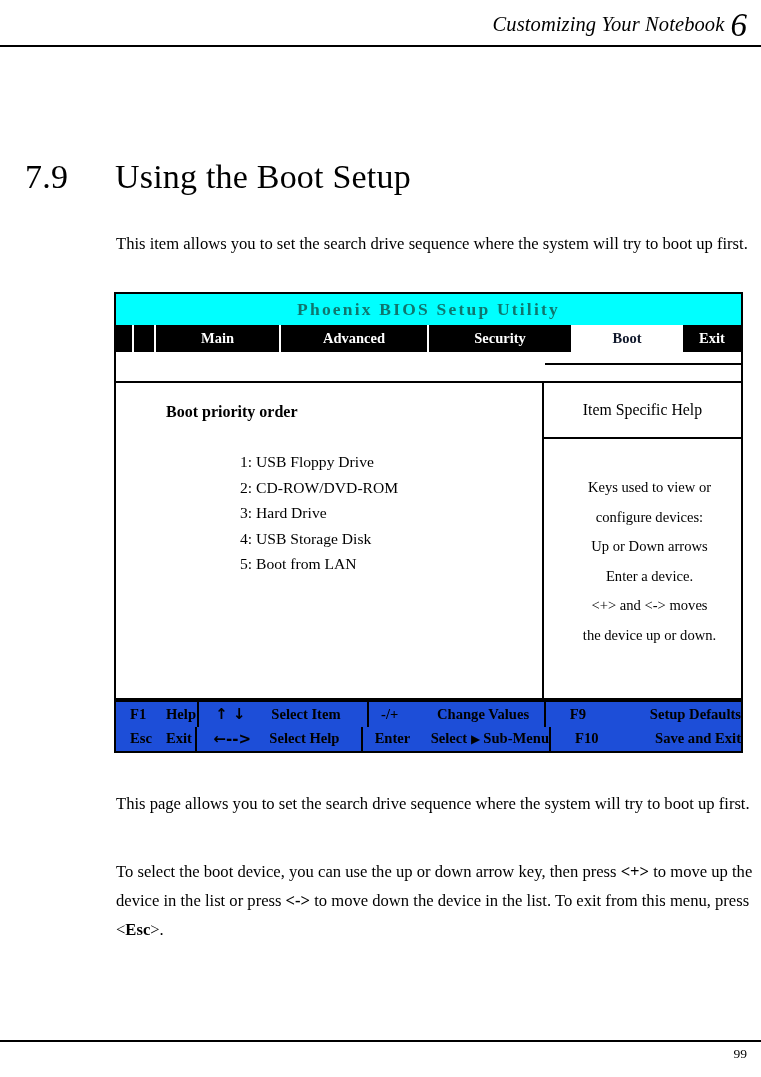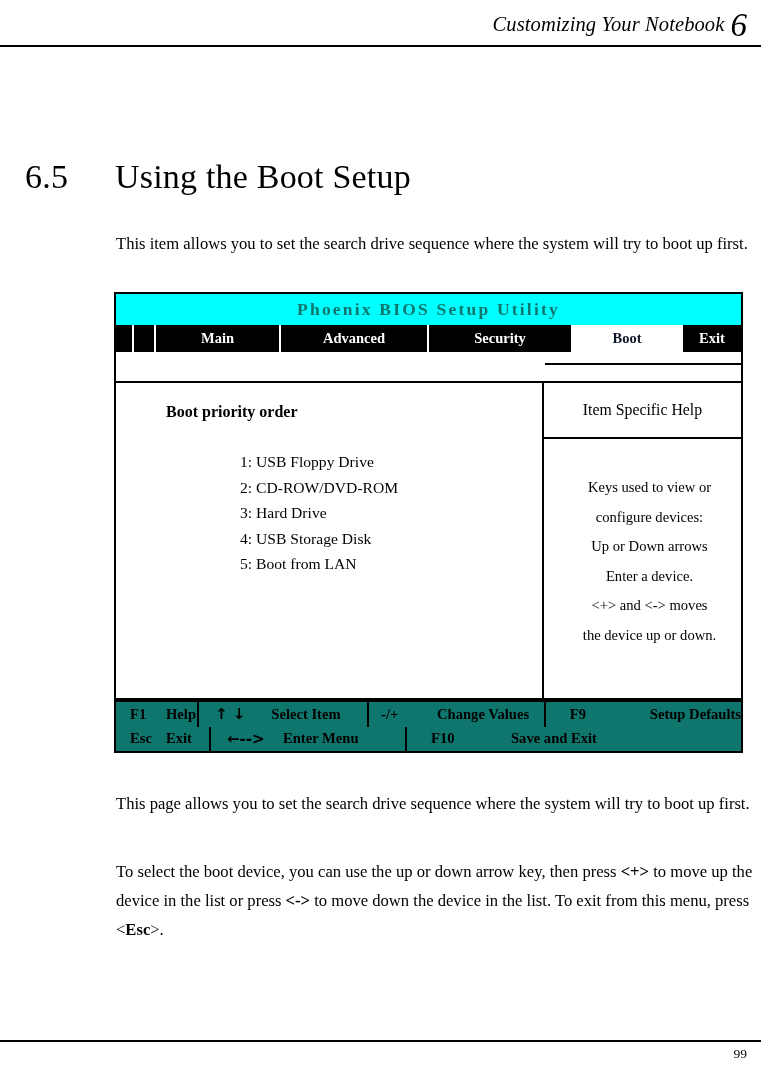--- a/index.html
+++ b/index.html
@@ -220,21 +220,21 @@
     margin: 0;
     font-size: 14.6px;
     line-height: 29.5px;
     white-space: nowrap;
     text-align: center;
   }
 
   
   .bios-footer {
     height: 53px;
-    background: #0f766e;
+    background: #1d4ed8;
     border: 2px solid #000000;
     box-sizing: border-box;
     display: flex;
     flex-direction: column;
   }
   .footer-row {
     flex: 1;
     display: flex;
     align-items: center;
   }
@@ -280,21 +280,21 @@
 <body>
 
 <div class="page-header">
   <div class="header-text">
     <span>Customizing Your Notebook</span><span class="header-chapter">6</span>
   </div>
 </div>
 <div class="header-rule"></div>
 
 <h1 class="section-heading">
-  <span class="section-number">6.5</span><span>Using the Boot Setup</span>
+  <span class="section-number">7.9</span><span>Using the Boot Setup</span>
 </h1>
 
 <p class="body-par" id="intro-par">This item allows you to set the search drive sequence where the system will try to boot up first.</p>
 
 <div class="bios-screen">
 
   <div class="bios-titlebar">
     <span class="bios-title-text">Phoenix BIOS Setup Utility</span>
   </div>
 
@@ -370,21 +370,27 @@
       </div>
     </div>
 
     <div class="footer-row">
       <div class="footer-cell fc-1">
         <span class="key-name">Esc</span>
           <span>Exit</span>
       </div>
       <div class="footer-cell fc-2">
         <span class="key-name arrow-glyph">←--&gt;</span>
-          <span>Enter Menu</span>
+          <span>Select Help</span>
+      </div>
+      <div class="footer-cell fc-3">
+        <span class="key-name">Enter</span>
+          <span>Select</span>
+          <span class="tri-glyph">▶</span>
+          <span>Sub-Menu</span>
       </div>
       <div class="footer-cell fc-4">
         <span class="key-name">F10</span>
           <span>Save and Exit</span>
       </div>
     </div>
 
   </div>
 </div>
 

